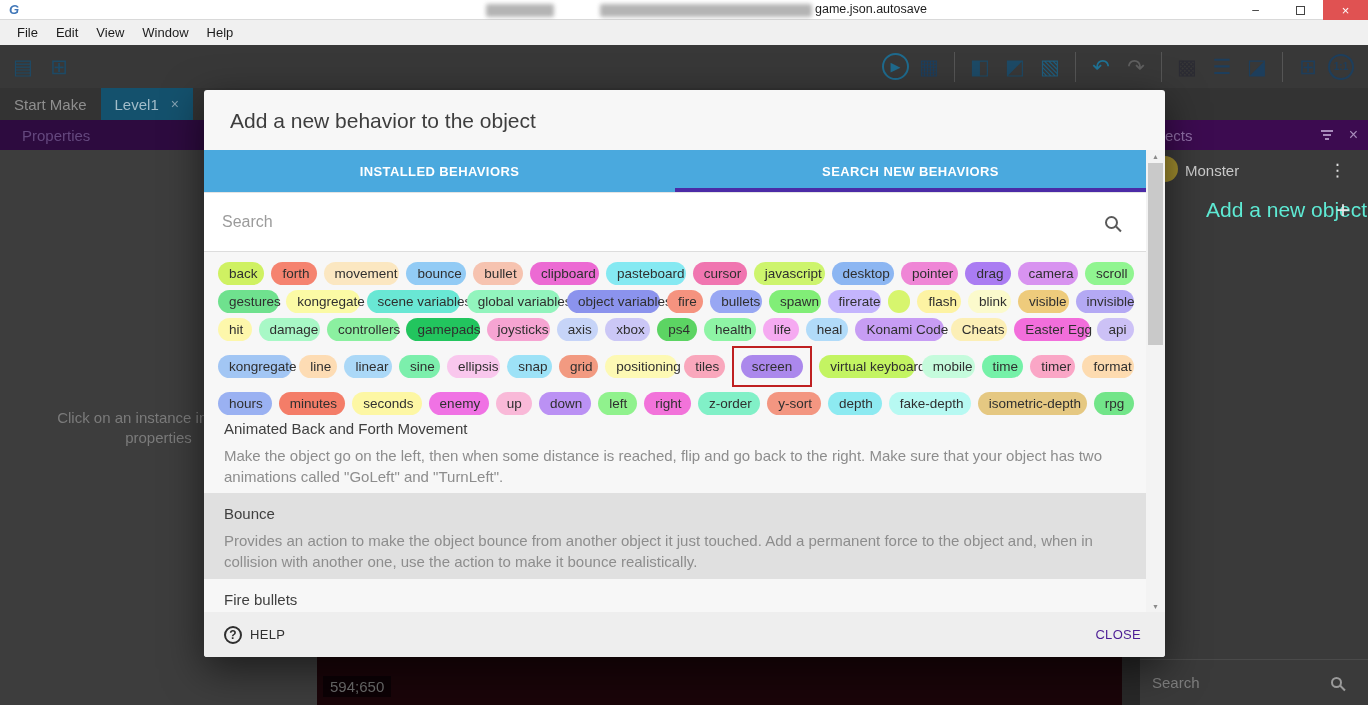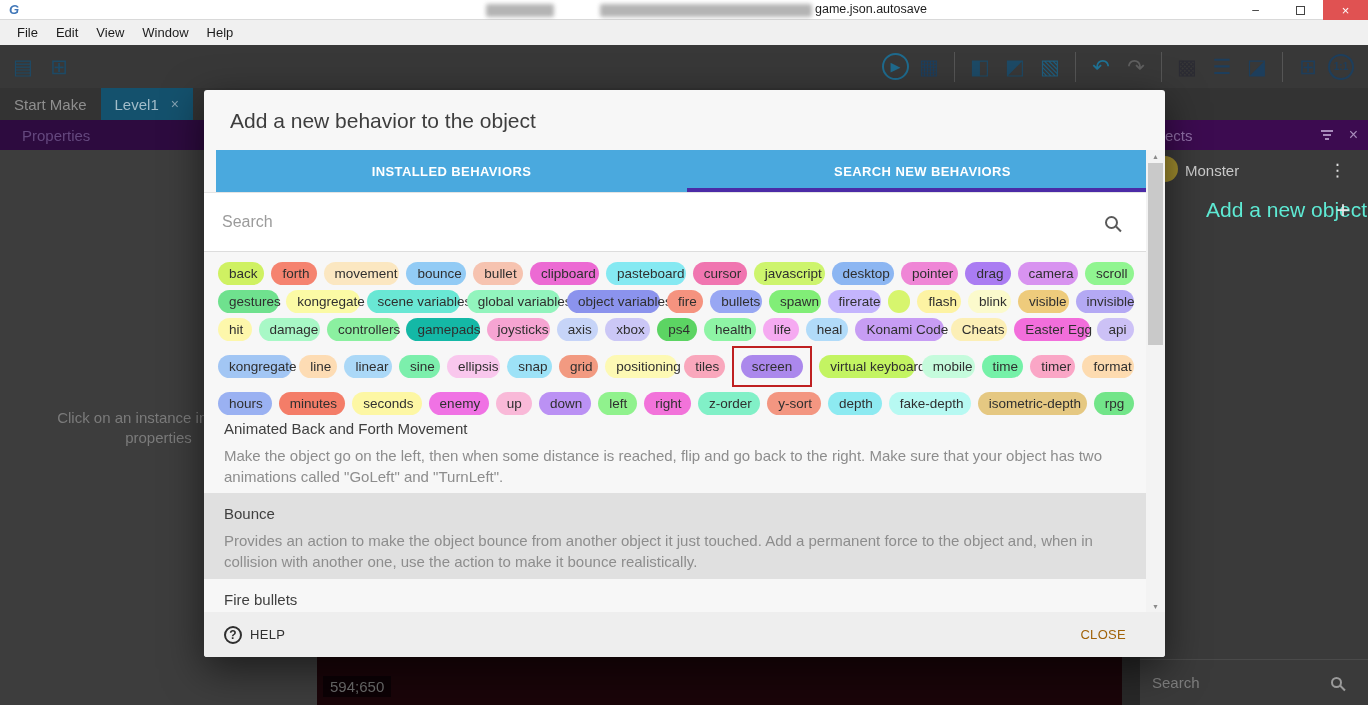--- a/index.html
+++ b/index.html
@@ -59,21 +59,21 @@
   .plus { position:absolute; right:18px; color:#e8e8e8; font-size:24px; font-weight:300; line-height:20px; }
   .rp-search { position:absolute; left:0; bottom:0; width:228px; height:46px; border-top:1px solid #4a4a4a; display:flex; align-items:center; }
   .rp-search .ph { margin-left:12px; font-size:15px; color:#7f7f7f; }
   .mag { width:11px; height:11px; border:2px solid #9a9a9a; border-radius:50%; position:relative; display:inline-block; }
   .mag::after { content:''; position:absolute; width:7px; height:2px; background:#9a9a9a; transform:rotate(45deg); right:-6px; bottom:-3px; }
   .rp-search .mag { position:absolute; right:26px; }
 
   
   .dialog { position:absolute; left:204px; top:90px; width:961px; height:567px; background:#f7f7f7; border-radius:3px; box-shadow:0 12px 40px rgba(0,0,0,.55); z-index:50; overflow:hidden; }
   .dlg-title { height:61px; display:flex; align-items:center; padding-left:26px; font-size:21px; color:#3e3e3e; }
-  .dlg-tabs { position:absolute; left:12px; top:60px; width:942px; height:42px; background:#4aa9de; display:flex; }
+  .dlg-tabs { position:absolute; left:0; top:60px; width:942px; height:42px; background:#4aa9de; display:flex; }
   .dlg-tab { flex:1; display:flex; align-items:center; justify-content:center; font-size:13px; font-weight:bold; letter-spacing:.4px; color:#ffffff; position:relative; }
   .dlg-tab.active::after { content:''; position:absolute; left:0; bottom:0; width:100%; height:4px; background:#4b2ba6; }
   .search-row { position:absolute; left:0; top:102px; width:942px; height:60px; background:#ffffff; border-top:1px solid #e4e4e4; border-bottom:1px solid #dddddd; display:flex; align-items:center; }
   .search-row .ph { margin-left:18px; font-size:16px; color:#9b9b9b; }
   .search-row .mag { position:absolute; right:28px; width:13px; height:13px; border-color:#5a5a5a; }
   .search-row .mag::after { background:#5a5a5a; }
 
   .chips { position:absolute; left:0; top:162px; width:942px; padding:10px 12px 0 14px; }
   .chip-row { display:flex; gap:7px; margin-bottom:5px; align-items:center; }
   .chip { height:23px; border-radius:12px; padding:0 11px; font-size:13.5px; color:#2f2f2f; display:flex; align-items:center; white-space:nowrap; min-width:8px; }
@@ -82,21 +82,21 @@
 
   .behaviors { position:absolute; left:0; top:318px; width:942px; }
   .behavior { padding:12px 20px 6px 20px; }
   .behavior.hl { background:#e0e0e0; }
   .bhv-name { font-size:15px; color:#3f3f3f; margin-bottom:9px; }
   .bhv-desc { font-size:15px; color:#8d8d8d; line-height:1.38; max-width:905px; }
 
   .dlg-footer { position:absolute; left:0; bottom:0; width:961px; height:45px; background:#eeeeee; display:flex; align-items:center; z-index:5; }
   .help-btn { display:flex; align-items:center; gap:8px; margin-left:20px; font-size:13px; color:#2f2f2f; letter-spacing:.3px; }
   .help-circle { width:18px; height:18px; border:2px solid #2f2f2f; border-radius:50%; display:flex; align-items:center; justify-content:center; font-size:12px; font-weight:bold; }
-  .close-btn { position:absolute; right:39px; font-size:13px; color:#a16207; letter-spacing:.3px; }
+  .close-btn { position:absolute; right:24px; font-size:13px; color:#4c1d95; letter-spacing:.3px; }
 
   .dlg-scrollbar { position:absolute; left:942px; top:60px; width:19px; height:462px; background:#f3f3f3; }
   .sb-arrow { width:19px; height:12px; display:flex; align-items:center; justify-content:center; font-size:7px; color:#8a8a8a; }
   .sb-arrow.down { position:absolute; bottom:0; }
   .sb-thumb { position:absolute; left:2px; top:13px; width:15px; height:182px; background:#c9c9c9; }
 </style>
 </head>
 <body>
 
 <div class="titlebar">
@@ -239,21 +239,21 @@
         <span class="chip" style="background: rgb(215, 245, 110);"></span>
         <span class="chip" style="background: rgb(253, 243, 163);">flash</span>
         <span class="chip" style="background: rgb(251, 250, 204);">blink</span>
         <span class="chip dotted" style="background: rgb(238, 203, 124);">visible</span>
         <span class="chip" style="background: rgb(180, 169, 244);">invisible</span>
       </div>
       <div class="chip-row">
         <span class="chip" style="background: rgb(253, 247, 171);">hit</span>
         <span class="chip" style="background: rgb(168, 248, 198);">damage</span>
         <span class="chip" style="background: rgb(139, 240, 160);">controllers</span>
-        <span class="chip dotted" style="background: #14b8a6;">gamepads</span>
+        <span class="chip dotted" style="background: #22c55e;">gamepads</span>
         <span class="chip" style="background: rgb(246, 164, 210);">joysticks</span>
         <span class="chip" style="background: rgb(198, 212, 248);">axis</span>
         <span class="chip" style="background: rgb(203, 199, 246);">xbox</span>
         <span class="chip" style="background: rgb(92, 212, 99);">ps4</span>
         <span class="chip" style="background: rgb(142, 244, 165);">health</span>
         <span class="chip" style="background: rgb(245, 170, 241);">life</span>
         <span class="chip" style="background: rgb(177, 219, 249);">heal</span>
         <span class="chip" style="background: rgb(199, 157, 244);">Konami Code</span>
         <span class="chip" style="background: rgb(252, 239, 182);">Cheats</span>
         <span class="chip" style="background: rgb(242, 110, 219);">Easter Egg</span>

